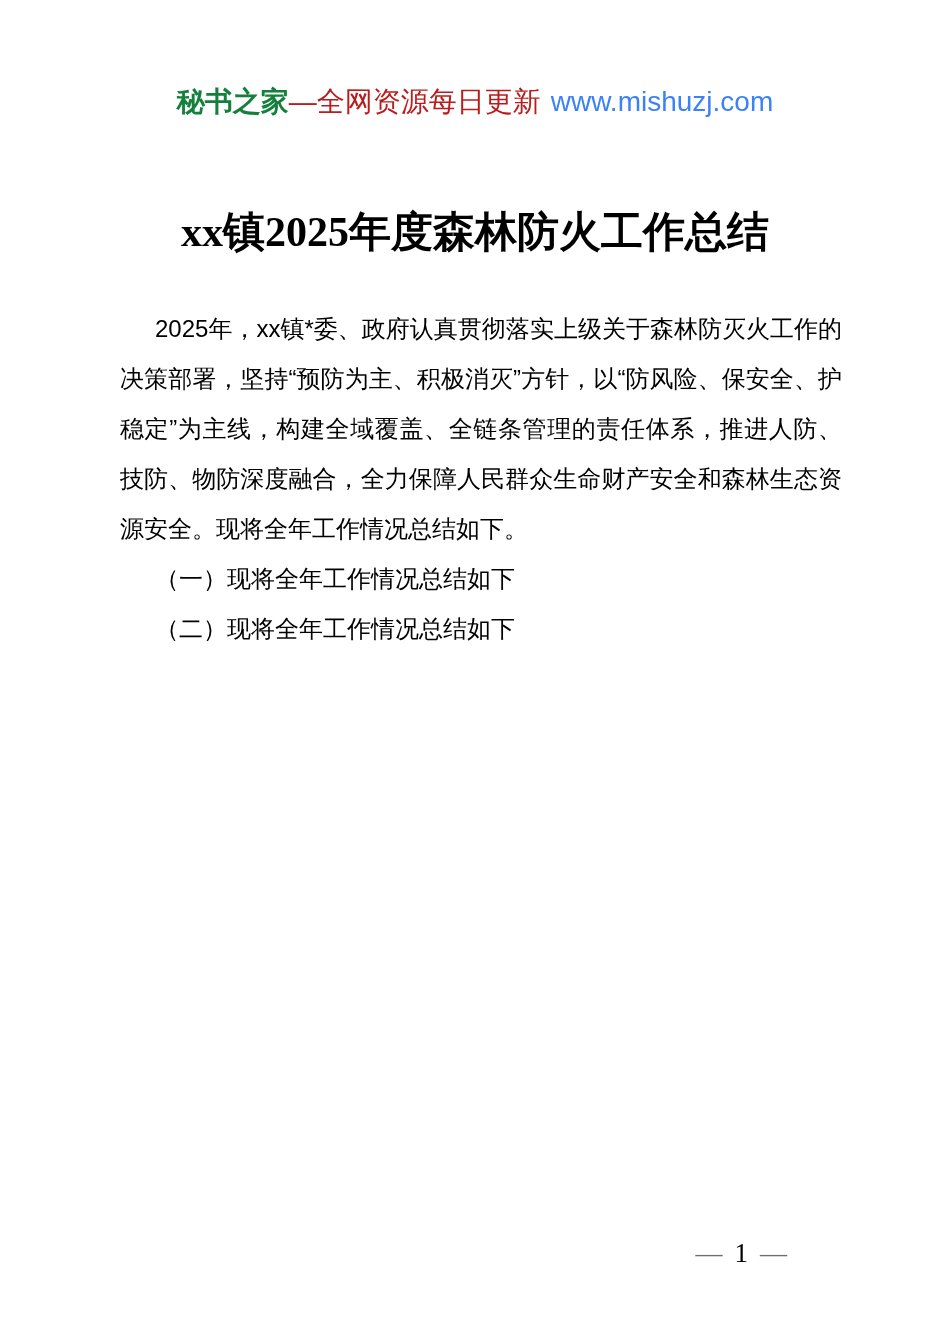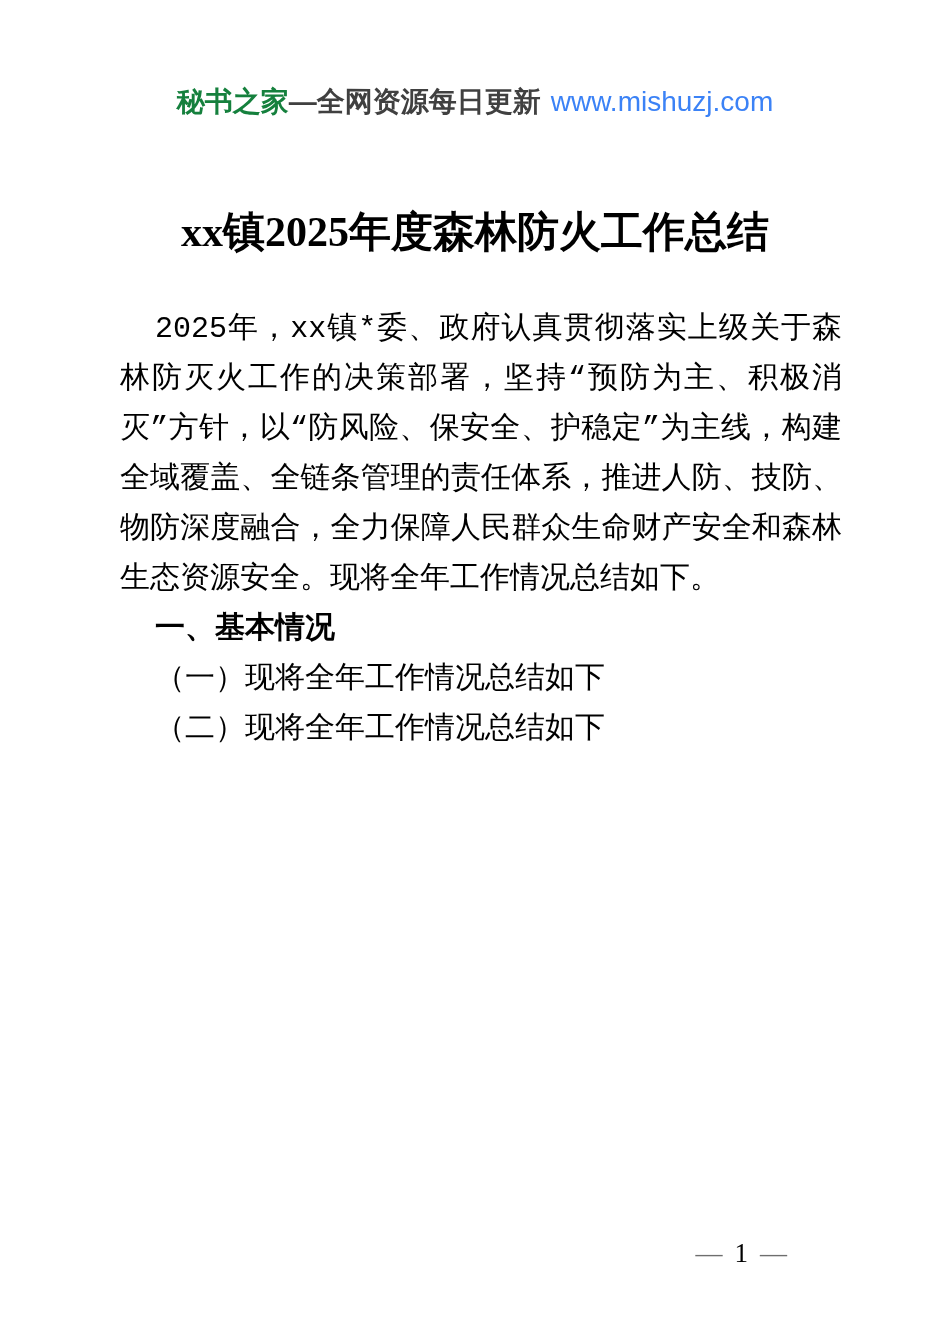--- a/index.html
+++ b/index.html
@@ -16,40 +16,40 @@
   
   .site-header {
     padding-top: 86px;
     text-align: center;
     font-family: "Liberation Sans", sans-serif;
     font-size: 28px;
     line-height: 32px;
     white-space: nowrap;
   }
   .site-header .brand { font-weight: bold; }
-  .site-header .tagline { font-weight: bold; color: #404040; }
+  .site-header .tagline { font-weight: normal; color: #b91c1c; }
   .site-header .url { margin-left: 10px; }
 
   
   .doc-title {
     margin: 88px 0 0 0;
     text-align: center;
     font-size: 42px;
     line-height: 52px;
     font-weight: 600;
     font-family: "Liberation Serif", serif;
   }
 
   
   .doc-body {
     margin: 46px 108px 0 120px;
-    font-size: 30px;
+    font-size: 24px;
     line-height: 50px;
     text-align: justify;
-    font-family: Liberation Mono, monospace;
+    font-family: Liberation Sans, sans-serif;
   }
   .doc-body p {
     margin: 0;
     padding: 0;
     text-indent: 35px;
   }
   .doc-body .h1 { font-weight: bold; }
   .doc-body .h2 { font-weight: normal; }
 
   
@@ -71,21 +71,20 @@
 <div class="page">
 
   <div class="site-header">
     <span class="brand" style="color: #15803d;">秘书之家</span><span class="tagline">—全网资源每日更新</span><span class="url" style="color: #3b82f6;">www.mishuzj.com</span>
   </div>
 
   <h1 class="doc-title">xx镇2025年度森林防火工作总结</h1>
 
   <div class="doc-body">
     <p class="body-para">2025年，xx镇*委、政府认真贯彻落实上级关于森林防灭火工作的决策部署，坚持“预防为主、积极消灭”方针，以“防风险、保安全、护稳定”为主线，构建全域覆盖、全链条管理的责任体系，推进人防、技防、物防深度融合，全力保障人民群众生命财产安全和森林生态资源安全。现将全年工作情况总结如下。</p>
-    <p class="h1">一、基本情况</p>
     <p class="h2">（一）现将全年工作情况总结如下</p>
     <p class="h2">（二）现将全年工作情况总结如下</p>
   </div>
 
   <div class="page-footer">
     <span class="dash" style="color: rgb(110, 110, 110);">—</span><span class="num">1</span><span class="dash" style="color: rgb(110, 110, 110);">—</span>
   </div>
 
 </div>
 

